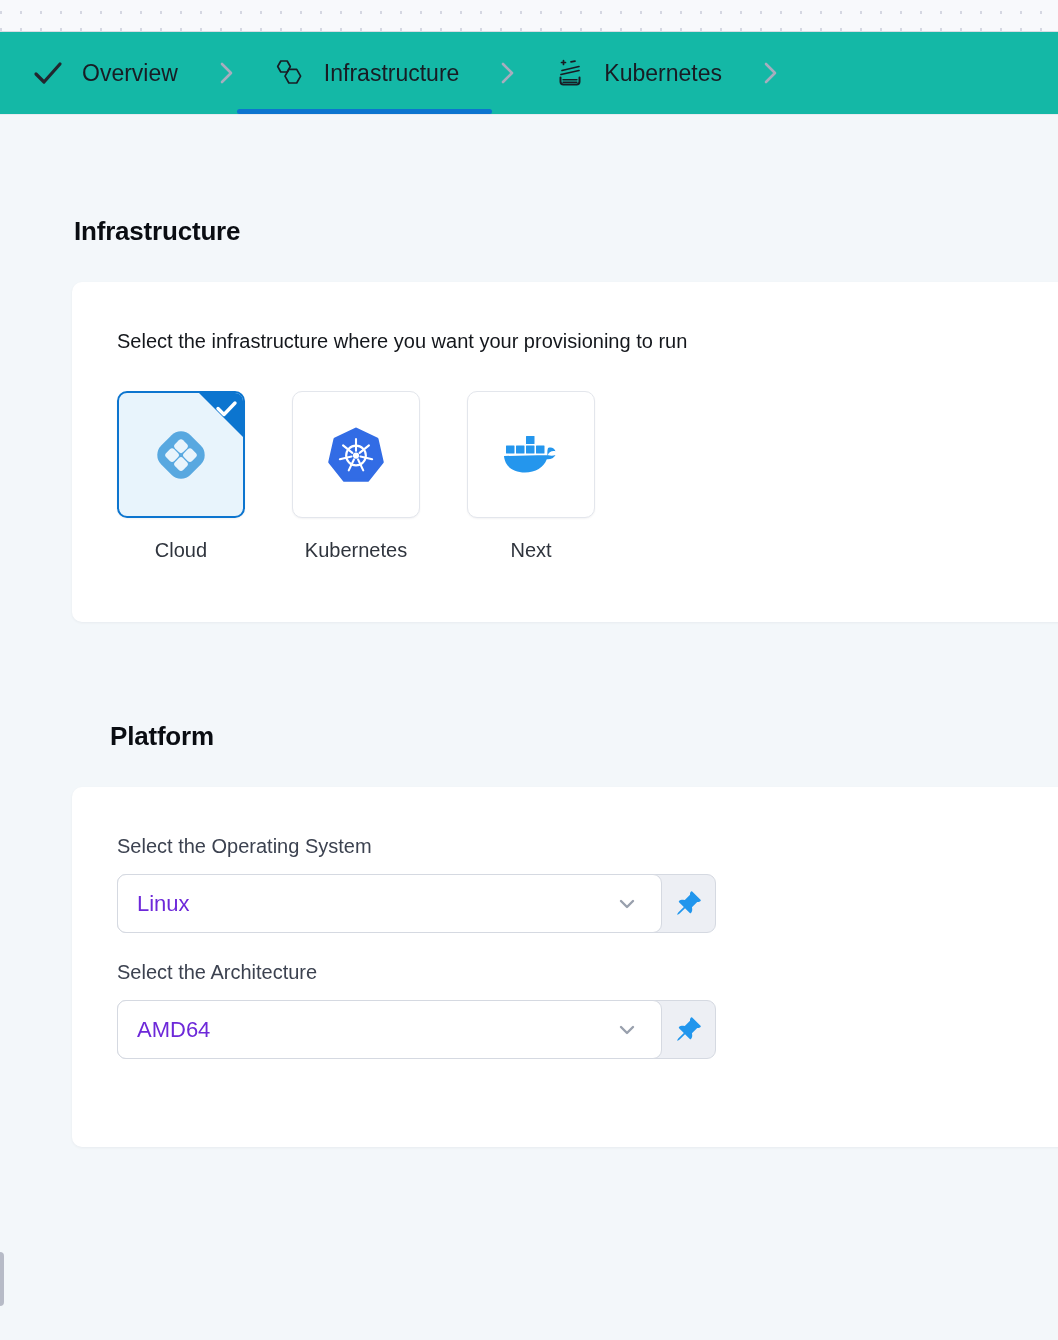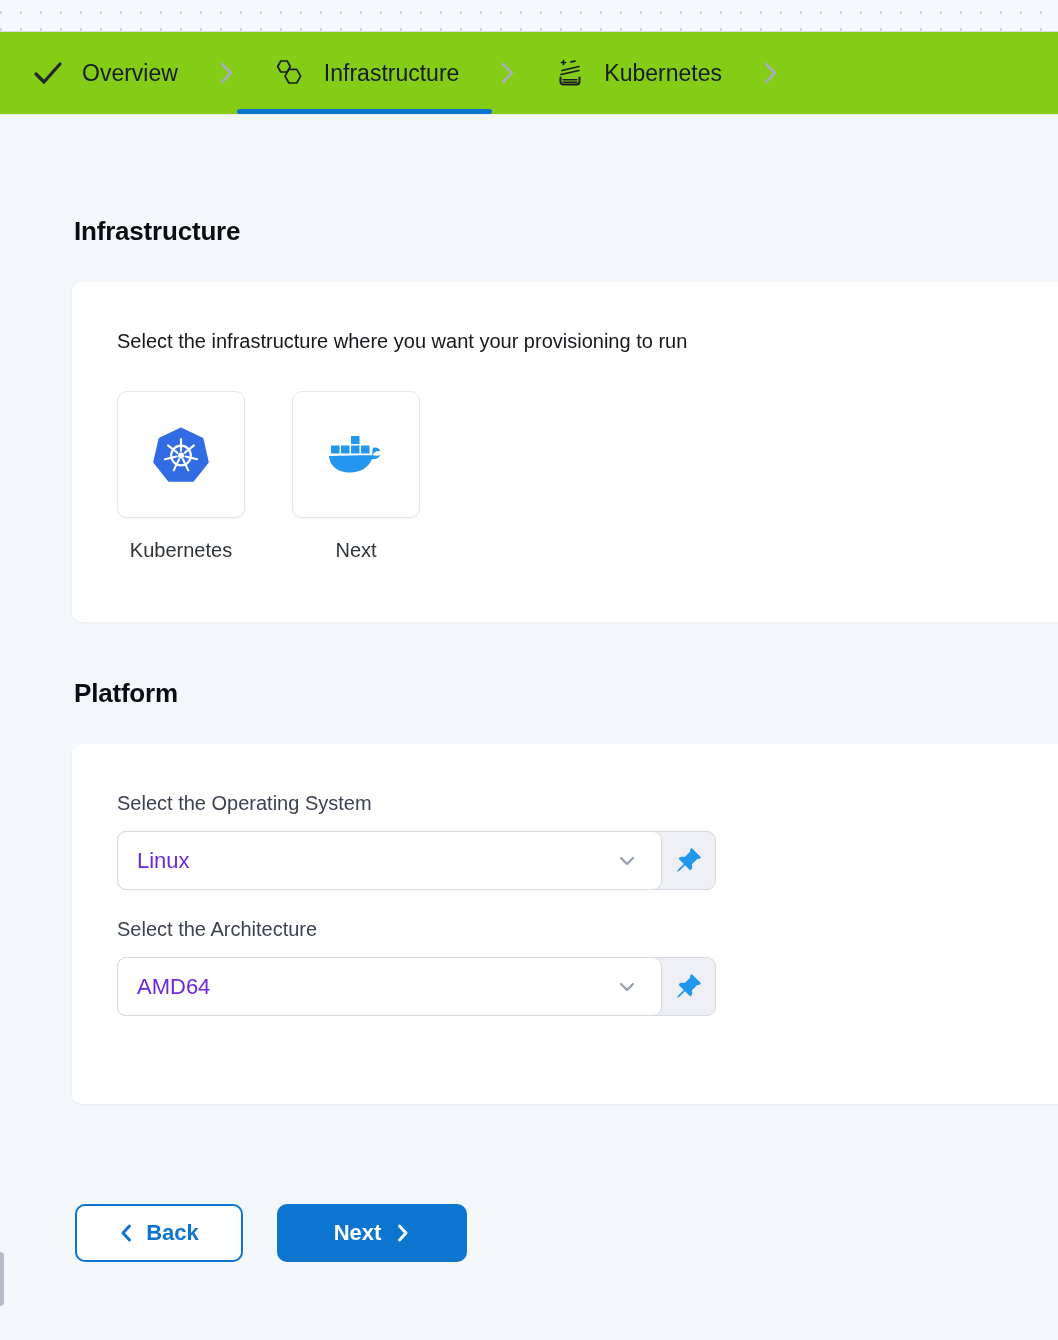--- a/index.html
+++ b/index.html
@@ -15,21 +15,21 @@
     height:32px;
     background-color:#f8f9fc;
     background-image:radial-gradient(circle, #d5d7e2 1.2px, transparent 1.4px);
     background-size:20px 17px;
     background-position:11px 4px;
     border-bottom:1px solid #d9dce4;
   }
   
   .stepper {
     height:83px;
-    background:#84cc16;
+    background:#14b8a6;
     border-bottom:1px solid #e8ebf0;
     display:flex;
     align-items:center;
     padding-left:33px;
     position:relative;
   }
   .step {
     display:flex;
     align-items:center;
     gap:19px;
@@ -55,21 +55,21 @@
   
   .main { padding-left:72px; }
   h2.section-heading {
     font-size:26px;
     font-weight:700;
     color:#0a0d12;
     padding-left:2px;
     letter-spacing:-0.2px;
   }
   #infrastructure-heading { padding-top:101px; }
-  #platform-heading { padding-top:56px; }
+  #platform-heading { padding-top:99px;margin-left:36px; }
   .card {
     margin-top:35px;
     width:1010px;
     background:#ffffff;
     border-radius:10px;
     box-shadow:0 1px 3px rgba(16,24,40,0.05);
     padding:48px 0 60px 45px;
   }
   .prompt { font-size:20px; color:#14171c; }
   .tiles-row { margin-top:38px; display:flex; gap:47px; }
@@ -187,20 +187,41 @@
 </div>
 
 <div class="main">
 
   <h2 class="section-heading" id="infrastructure-heading">Infrastructure</h2>
 
   <div class="card">
     <div class="prompt">Select the infrastructure where you want your provisioning to run</div>
     <div class="tiles-row">
 
+      <div class="tile-col">
+        <div class="tile selected">
+          <span class="icon">
+            <svg width="58" height="58" viewBox="0 0 56 56">
+              <g transform="rotate(45 28 28)">
+                <rect x="8" y="8" width="40" height="40" rx="13" fill="#58a8e0"></rect>
+                <rect x="16.5" y="16.5" width="11" height="11" rx="3" fill="#e8f4fc"></rect>
+                <rect x="28.7" y="16.5" width="11" height="11" rx="3" fill="#e8f4fc"></rect>
+                <rect x="16.5" y="28.7" width="11" height="11" rx="3" fill="#e8f4fc"></rect>
+                <rect x="28.7" y="28.7" width="11" height="11" rx="3" fill="#e8f4fc"></rect>
+              </g>
+            </svg>
+          </span>
+          <span class="corner-badge">
+            <svg width="23" height="17" viewBox="0 0 23 17" fill="none">
+                <path d="M3 8.5 L9 14.5 L20 3" stroke="#ffffff" stroke-width="3.4" stroke-linecap="round" stroke-linejoin="round"></path>
+              </svg>
+          </span>
+        </div>
+        <span class="tile-label">Cloud</span>
+      </div>
 
       <div class="tile-col">
         <div class="tile">
           <span class="icon">
             <svg width="58" height="58" viewBox="0 0 56 56">
               <path d="M28 3 L48.3 12.8 L53.3 34.8 L39.3 52.4 L16.7 52.4 L2.7 34.8 L7.7 12.8 Z" fill="#326CE5" stroke="#326CE5" stroke-width="3" stroke-linejoin="round"></path>
               <circle cx="28" cy="28.5" r="9.5" stroke="#ffffff" stroke-width="2.1" fill="none"></circle>
               <circle cx="28" cy="28.5" r="3" fill="#ffffff"></circle>
               <g stroke="#ffffff" stroke-width="2" stroke-linecap="round">
                 <path d="M28 24 L28 12.5"></path>
@@ -273,34 +294,16 @@
       <div class="pin-btn">
         <span class="icon">
           <svg width="27" height="27" viewBox="0 0 16 16" fill="#2196ed">
               <path d="M9.828.722a.5.5 0 0 1 .354.146l4.95 4.95a.5.5 0 0 1 0 .707c-.48.48-1.072.588-1.503.588-.177 0-.335-.018-.46-.039l-3.134 3.134a6 6 0 0 1 .16 1.013c.046.702-.032 1.687-.72 2.375a.5.5 0 0 1-.707 0l-2.829-2.828-3.182 3.182c-.195.195-1.219.902-1.414.707s.512-1.22.707-1.414l3.182-3.182-2.828-2.829a.5.5 0 0 1 0-.707c.688-.688 1.673-.767 2.375-.72a6 6 0 0 1 1.013.16l3.134-3.133a3 3 0 0 1-.04-.461c0-.43.108-1.022.589-1.503a.5.5 0 0 1 .353-.146z"></path>
             </svg>
         </span>
       </div>
     </div>
   </div>
 
-  <div class="actions">
-    <button class="btn btn-back">
-      <span class="icon">
-        <svg width="14" height="20" viewBox="0 0 14 20" fill="none">
-            <path d="M10.5 3 L4 10 L10.5 17" stroke="#0c75cf" stroke-width="3" stroke-linecap="round" stroke-linejoin="round"></path>
-          </svg>
-      </span>
-      <span>Back</span>
-    </button>
-    <button class="btn btn-next">
-      <span>Next</span>
-      <span class="icon">
-        <svg width="14" height="20" viewBox="0 0 14 20" fill="none">
-            <path d="M3.5 3 L10 10 L3.5 17" stroke="#ffffff" stroke-width="3" stroke-linecap="round" stroke-linejoin="round"></path>
-          </svg>
-      </span>
-    </button>
-  </div>
 
 </div>
 
 <div class="scroll-fragment"></div>
 
 </body></html>

